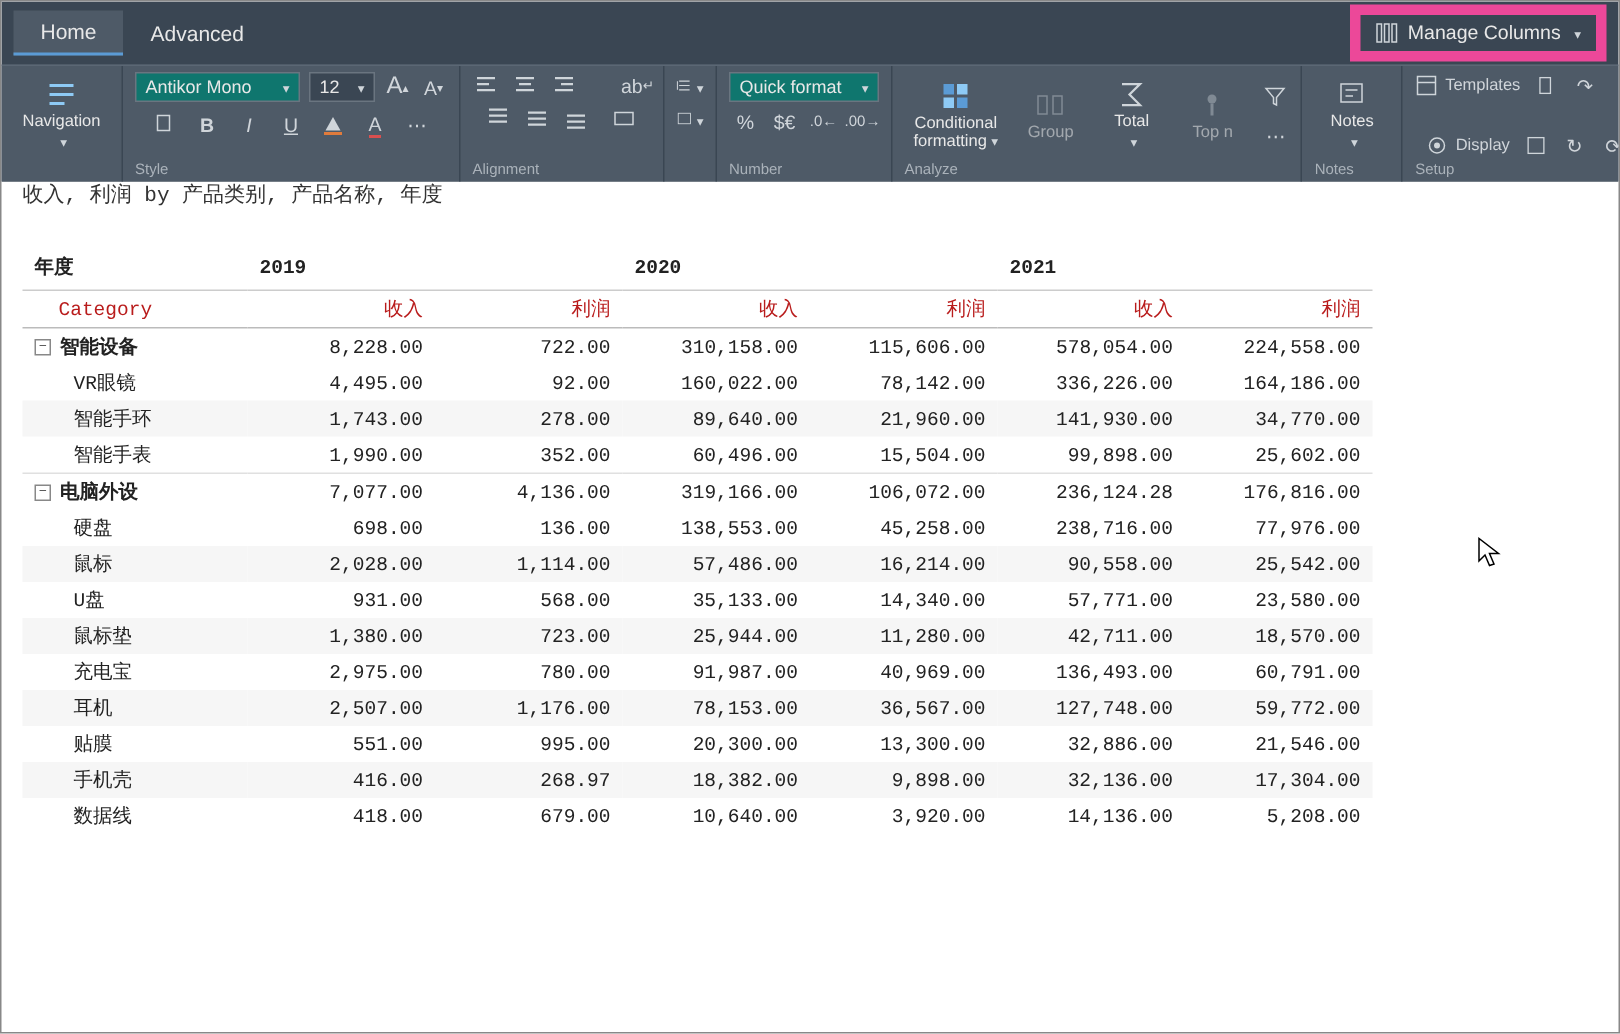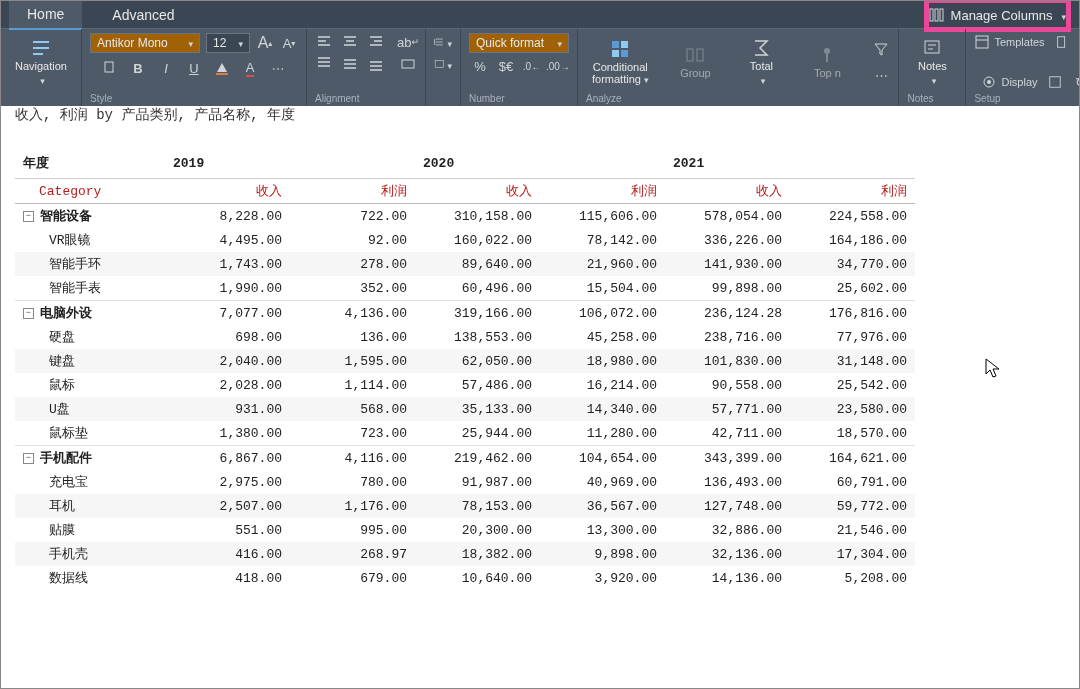--- a/index.html
+++ b/index.html
@@ -1,30 +1,30 @@
 <!DOCTYPE html>
 <html><head>
 <meta charset="utf-8">
 <style>
 *{box-sizing:border-box;margin:0;padding:0}
 body{font-family:"Segoe UI",Arial,sans-serif;font-size:12px;background:#fff;width:1080px;height:689px;overflow:hidden;border:1px solid #888}
 .ribbon{background:#3a4653;color:#e8e8e8}
-.tabs{display:flex;align-items:center;height:27px;padding:0 8px;gap:12px}
+.tabs{display:flex;align-items:center;height:42px;padding:0 8px;gap:0}
 .tab{padding:6px 18px;font-size:14px;cursor:pointer}
 .tab.active{background:#4e5a67;border-bottom:2px solid #5b9bd5}
-.manage-col{margin-left:auto;border:5px solid #ec4899;padding:4px 0;display:flex;align-items:flex-end;gap:6px;font-size:13px}
+.manage-col{margin-left:auto;border:7px solid #ec4899;padding:4px 10px;display:flex;align-items:flex-start;gap:6px;font-size:13px}
 .ribbon-body{display:flex;height:78px;background:#4e5a67;border-top:1px solid #5b6774}
 .rgroup{display:flex;flex-direction:column;padding:4px 8px 2px;border-right:1px solid #3a4653}
 .rgroup-content{flex:1;display:flex;align-items:center;gap:6px}
 .rgroup-label{text-align:left;font-size:10px;color:#aab2ba;padding-top:2px}
 .ico{width:16px;height:16px;display:inline-block}
 .big-btn{display:flex;flex-direction:column;align-items:center;justify-content:center;padding:2px 6px;gap:2px;text-align:center;font-size:11px;min-width:50px}
 .big-btn .ico{width:20px;height:20px}
 .small-row{display:flex;gap:6px;align-items:center}
-.font-sel{background:#a16207;border:1px solid #6a7580;padding:2px 6px;width:110px;display:flex;justify-content:space-between;align-items:center;font-size:12px}
+.font-sel{background:#0f766e;border:1px solid #6a7580;padding:2px 6px;width:110px;display:flex;justify-content:space-between;align-items:center;font-size:12px}
 .size-sel{background:#3a4653;border:1px solid #6a7580;padding:2px 6px;width:44px;display:flex;justify-content:space-between;align-items:center;font-size:12px}
 .tool-ico{width:18px;height:18px;display:flex;align-items:center;justify-content:center;color:#d0d5da;font-size:13px}
 .stack{display:flex;flex-direction:column;gap:4px}
 .content{padding:0 14px}
 .title{font-family:"Courier New",monospace;font-size:14px;color:#333;margin-bottom:24px}
 table.pivot{border-collapse:collapse;font-family:"Courier New",monospace;font-size:13px;color:#222}
 table.pivot th,table.pivot td{padding:3px 8px;text-align:right;white-space:nowrap}
 table.pivot .lh{text-align:left}
 table.pivot .yr-head th{border-bottom:1px solid #ccc;text-align:left;font-weight:bold;padding:6px 8px}
 table.pivot .col-head th{border-bottom:1px solid #bbb;font-weight:normal;color:#b91c1c}
@@ -116,21 +116,21 @@
           <div class="tool-ico">
               <svg viewBox="0 0 16 16" width="16" height="16">
                 <path d="M2 3h12M4 7h8M2 11h12" stroke="#cfd5da" stroke-width="1.5"></path>
               </svg>
             </div>
           <div class="tool-ico">
               <svg viewBox="0 0 16 16" width="16" height="16">
                 <path d="M2 3h12M6 7h8M2 11h12" stroke="#cfd5da" stroke-width="1.5"></path>
               </svg>
             </div>
-          <div class="tool-ico" style="margin-left:6px">ab<span style="font-size:9px">↵</span></div>
+          <div class="tool-ico" style="margin-left:23px">ab<span style="font-size:9px">↵</span></div>
         </div>
         <div class="small-row" style="gap:8px">
           <div class="tool-ico">
               <svg viewBox="0 0 16 16" width="16" height="16">
                 <path d="M2 2h12M2 6h12M2 10h12" stroke="#cfd5da" stroke-width="1.5"></path>
               </svg>
             </div>
           <div class="tool-ico">
               <svg viewBox="0 0 16 16" width="16" height="16">
                 <path d="M2 4h12M2 8h12M2 12h12" stroke="#cfd5da" stroke-width="1.5"></path>
@@ -179,21 +179,21 @@
           <div class="tool-ico">%</div>
           <div class="tool-ico">$€</div>
           <div class="tool-ico" style="font-size:10px">.0←</div>
           <div class="tool-ico" style="font-size:10px">.00→</div>
         </div>
       </div>
       <div class="rgroup-label">Number</div>
     </div>
 
     <div class="rgroup">
-      <div class="rgroup-content" style="gap:16px">
+      <div class="rgroup-content" style="gap:4px">
         <div class="big-btn">
           <svg class="ico" viewBox="0 0 20 20">
               <rect x="2" y="2" width="7" height="7" fill="#5b9bd5"></rect>
               <rect x="11" y="2" width="7" height="7" fill="#8ecaf5"></rect>
               <rect x="2" y="11" width="7" height="7" fill="#8ecaf5"></rect>
               <rect x="11" y="11" width="7" height="7" fill="#5b9bd5"></rect>
             </svg>
           <span><span>Conditional</span><br><span>formatting</span><span class="chev"></span></span>
         </div>
         <div class="big-btn" style="opacity:0.55">
@@ -356,29 +356,20 @@
         <tr class="data-row">
           <td class="lh" style="padding-left:34px">硬盘</td>
           <td>698.00</td>
           <td>136.00</td>
           <td>138,553.00</td>
           <td>45,258.00</td>
           <td>238,716.00</td>
           <td>77,976.00</td>
         </tr>
         <tr class="data-row">
-          <td class="lh" style="padding-left:34px">键盘</td>
-          <td>2,040.00</td>
-          <td>1,595.00</td>
-          <td>62,050.00</td>
-          <td>18,980.00</td>
-          <td>101,830.00</td>
-          <td>31,148.00</td>
-        </tr>
-        <tr class="data-row">
           <td class="lh" style="padding-left:34px">鼠标</td>
           <td>2,028.00</td>
           <td>1,114.00</td>
           <td>57,486.00</td>
           <td>16,214.00</td>
           <td>90,558.00</td>
           <td>25,542.00</td>
         </tr>
         <tr class="data-row">
           <td class="lh" style="padding-left:34px">U盘</td>
@@ -391,29 +382,20 @@
         </tr>
         <tr class="data-row">
           <td class="lh" style="padding-left:34px">鼠标垫</td>
           <td>1,380.00</td>
           <td>723.00</td>
           <td>25,944.00</td>
           <td>11,280.00</td>
           <td>42,711.00</td>
           <td>18,570.00</td>
         </tr>
-        <tr class="cat-row">
-          <td class="lh"><span class="expand">−</span><b>手机配件</b></td>
-          <td>6,867.00</td>
-          <td>4,116.00</td>
-          <td>219,462.00</td>
-          <td>104,654.00</td>
-          <td>343,399.00</td>
-          <td>164,621.00</td>
-        </tr>
         <tr class="data-row">
           <td class="lh" style="padding-left:34px">充电宝</td>
           <td>2,975.00</td>
           <td>780.00</td>
           <td>91,987.00</td>
           <td>40,969.00</td>
           <td>136,493.00</td>
           <td>60,791.00</td>
         </tr>
         <tr class="data-row">

